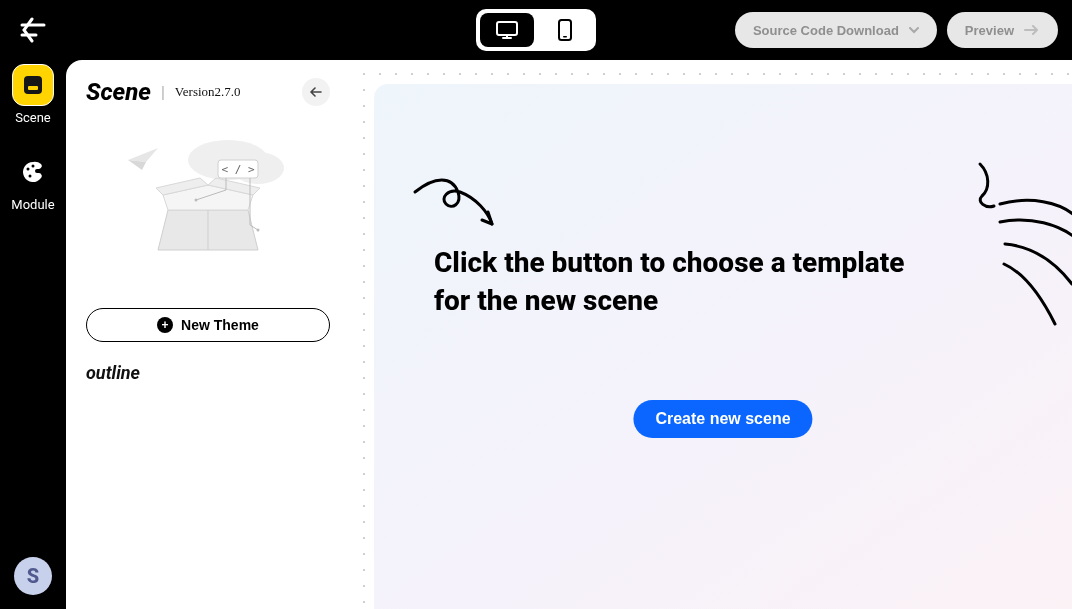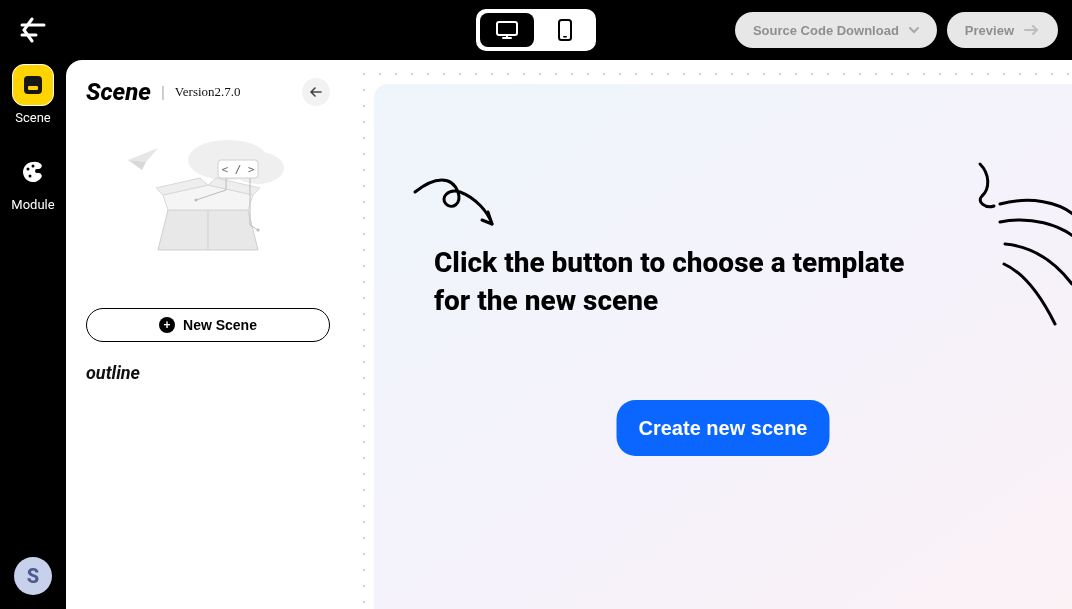--- a/index.html
+++ b/index.html
@@ -36,21 +36,21 @@
   .sp-illustration { margin-top: 24px; display: flex; justify-content: center; }
   .new-scene-btn { margin-top: 28px; width: 100%; height: 34px; border: 1.5px solid #000; border-radius: 17px; background: #fff; font-weight: 700; font-size: 14px; display: flex; align-items: center; justify-content: center; gap: 8px; cursor: pointer; }
   .plus-circle { width: 16px; height: 16px; border-radius: 50%; background: #000; color: #fff; font-size: 12px; line-height: 16px; text-align: center; }
   .outline-label { margin-top: 20px; font-style: italic; font-weight: 700; font-size: 18px; color: #111; }
   
   
   .canvas-wrap { position: absolute; top: 60px; left: 350px; right: 0; bottom: 0; background: #fff; }
   .dotgrid { position: absolute; inset: 0; background-image: radial-gradient(#d0d0d0 1px, transparent 1px); background-size: 16px 16px; background-position: 6px 6px; }
   .canvas { position: absolute; top: 24px; left: 24px; right: 0; bottom: 0; border-radius: 14px 0 0 0; background: linear-gradient(145deg, #eef5fb 0%, #f5f2fb 55%, #fbf2f6 100%); overflow: hidden; }
   .hero-text { position: absolute; top: 160px; left: 0; right: 0; text-align: left; font-weight: 800; font-size: 28px; line-height: 1.35; color: #000; padding: 0 60px; }
-  .cta-btn { position: absolute; top: 316px; left: 50%; transform: translateX(-50%); height: 56px; padding: 0 22px; border-radius: 19px; background: #0a66ff; color: #fff; font-weight: 700; font-size: 20px; border: none; cursor: pointer; }
+  .cta-btn { position: absolute; top: 316px; left: 50%; transform: translateX(-50%); height: 38px; padding: 0 22px; border-radius: 19px; background: #0a66ff; color: #fff; font-weight: 700; font-size: 16px; border: none; cursor: pointer; }
   .doodle-left { position: absolute; top: 90px; left: 36px; color: #000; }
   .doodle-right { position: absolute; top: 70px; right: -8px; color: #000; }
 </style>
 </head>
 <body>
 
 <div class="app">
 
   <div class="topbar">
     <div class="topbar-logo">
@@ -159,21 +159,21 @@
 
         <g transform="translate(20,18)">
           <polygon points="0,12 30,0 18,14" fill="#e6e6e6"></polygon>
           <polygon points="0,12 18,14 14,22" fill="#d8d8d8"></polygon>
         </g>
       </svg>
     </div>
 
     <button class="new-scene-btn">
       <span class="plus-circle">+</span>
-      <span>New Scene</span>
+      <span>New Theme</span>
     </button>
 
     <div class="outline-label">outline</div>
   </div>
 
   <div class="canvas-wrap">
     <div class="dotgrid"></div>
     <div class="canvas">
       <div class="doodle-left">
         <svg width="100" height="70" viewBox="0 0 100 70">

